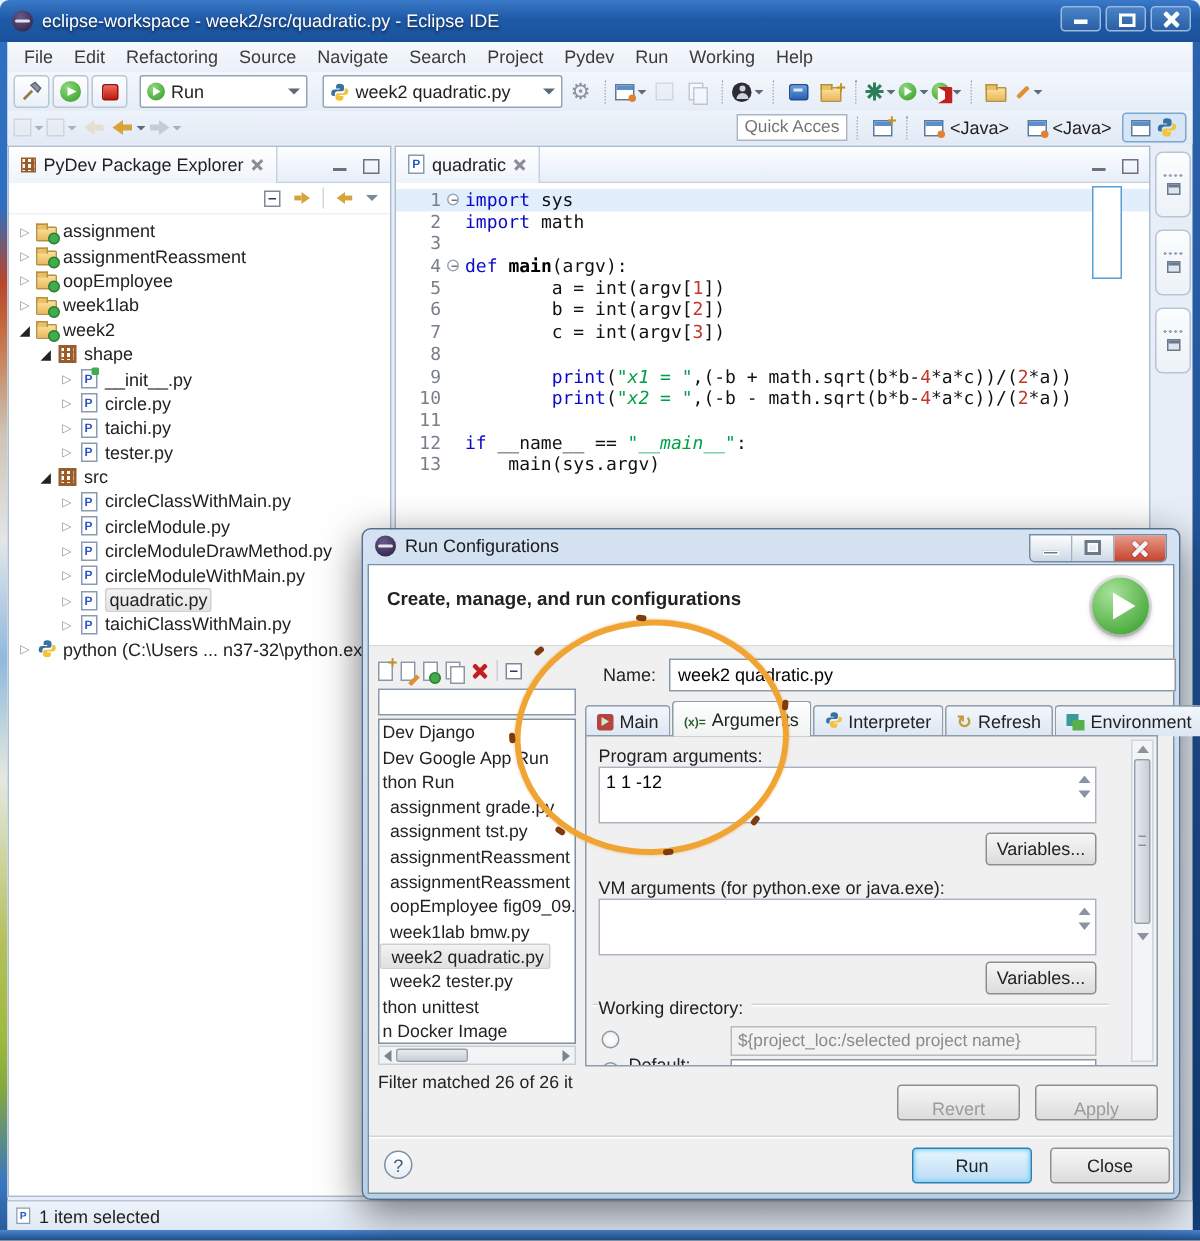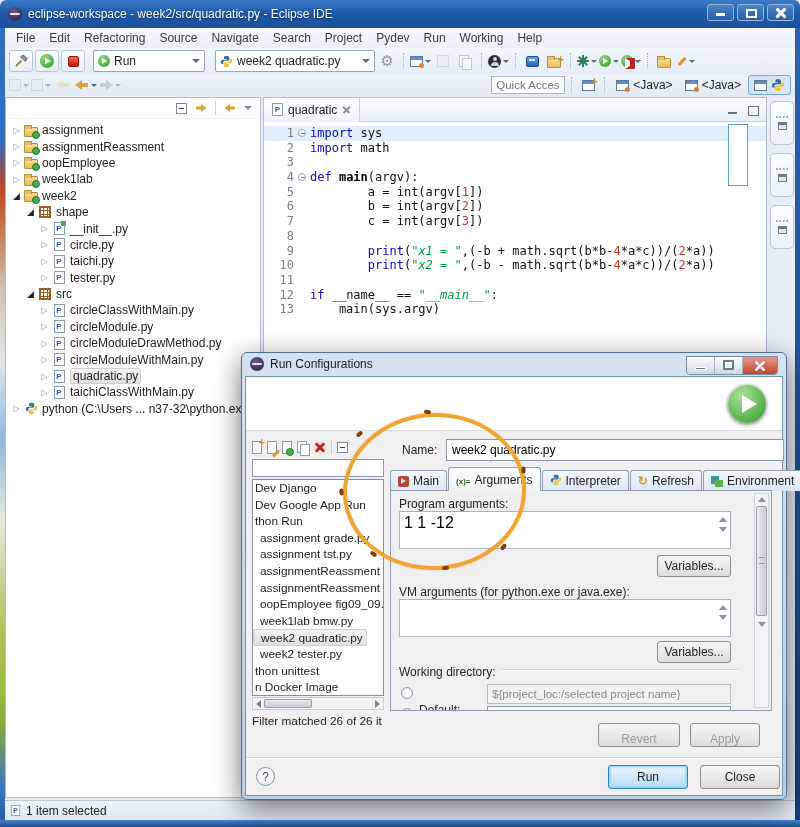--- a/index.html
+++ b/index.html
@@ -253,21 +253,21 @@
     border-top:3px solid transparent; border-bottom:3px solid transparent; }
   .ic-args::before { content:"(x)="; font-size:8px; color:#2a5c2a; font-weight:bold; }
   .ic-env { width:12px; height:12px; position:relative; }
   .ic-env::before { content:""; position:absolute; left:0; top:1px; width:8px; height:8px; background:#3a9a9a; }
   .ic-env::after { content:""; position:absolute; left:4px; top:5px; width:8px; height:7px; background:#57b04a; }
 
   #tab-panel { position:absolute; left:144px; top:113px; width:382px; height:221px; background:#f0f0f0;
     border:1px solid #8e9cac; overflow:hidden; }
   .flabel { position:absolute; left:8px; font-size:12px; }
   .farea { position:absolute; left:8px; width:332px; background:#fff; border:1px solid #aab4c0;
-    font-size:16px; padding:2px 14px 2px 4px; font-family:"Liberation Sans",sans-serif; resize:none; overflow:hidden; }
+    font-size:12px; padding:2px 14px 2px 4px; font-family:"Liberation Sans",sans-serif; resize:none; overflow:hidden; }
   .spin { position:absolute; width:11px; display:flex; flex-direction:column; gap:5px; align-items:center; }
   .sp-up { width:0;height:0;border-left:4px solid transparent;border-right:4px solid transparent;border-bottom:5px solid #8a94a0; }
   .sp-dn { width:0;height:0;border-left:4px solid transparent;border-right:4px solid transparent;border-top:5px solid #8a94a0; }
   .btn { background:linear-gradient(#f6f6f6,#ebebeb 45%,#dcdcdc); border:1px solid #8e8e8e; border-radius:3px;
     font-size:12px; font-family:"Liberation Sans",sans-serif; color:#222; display:flex; align-items:center; justify-content:center; }
   .btn.disabled { color:#9b9b9b;align-items:flex-end; }
   .btn.default { border:1px solid #2c7fb8; background:linear-gradient(#eef7fd,#d3eafa 45%,#bcdcf4);
     box-shadow:0 0 3px 1px #7ad1f5 inset; }
   .vars1 { position:absolute; left:266px; top:64px; width:74px; height:22px; }
   .vars2 { position:absolute; left:266px; top:150px; width:74px; height:22px; }
@@ -278,21 +278,21 @@
     border:1px solid #b4bcc4; color:#8a8a8a; font-size:11.5px; padding:0 4px; white-space:nowrap; overflow:hidden; line-height:18px; }
   #wd-other-row { position:absolute; left:8px; top:215px; width:332px; height:20px; }
   #wd-other-field { position:absolute; left:88px; top:0; width:244px; height:20px; background:#fff; border:1px solid #8a98a8; }
   #panel-vscroll { position:absolute; right:2px; top:2px; width:15px; height:215px; background:#f3f4f6;
     border:1px solid #cfd5dc; display:flex; flex-direction:column; align-items:center; }
   .vs-thumb { width:11px; height:110px; margin-top:4px; background:linear-gradient(90deg,#e8ebef,#c9ced6);
     border:1px solid #96a0ae; border-radius:2px; position:relative; }
   .vs-thumb::after { content:""; position:absolute; left:2px; top:50px; width:5px; height:5px;
     border-top:1px solid #8a94a0; border-bottom:1px solid #8a94a0; }
   #revert-btn { position:absolute; left:352px; top:346px; width:82px; height:24px; }
-  #apply-btn  { position:absolute; left:444px; top:346px; width:70px; height:24px; }
+  #apply-btn  { position:absolute; left:444px; top:346px; width:82px; height:24px; }
   #dlg-botsep { position:absolute; left:0; top:380px; width:536px; height:1px; background:#d4d4d4; box-shadow:0 1px 0 #fff; }
   #help-btn { position:absolute; left:10px; top:390px; width:19px; height:19px; border:1px solid #7a92a8;
     border-radius:50%; color:#3a5a7a; font-size:12px; display:flex; align-items:center; justify-content:center;
     background:linear-gradient(#fff,#e8eef4); }
   #run-btn   { position:absolute; left:362px; top:388px; width:80px; height:24px; }
   #close-btn { position:absolute; left:454px; top:388px; width:80px; height:24px; }
 
   
   #annotation { left:343px; top:413px; width:183px; height:157px; border:4.5px solid #f0a434;
     border-radius:50%; z-index:30; transform:rotate(-3deg); box-shadow:0 0 2px rgba(224,140,30,.5); }
@@ -451,20 +451,31 @@
     <div class="pbtn pressed" style="margin-right:4px">
       <span class="ic-window"></span>
       <svg width="14" height="14" viewBox="0 0 16 16">
           <path fill="#3771a2" d="M7.9 1C5.6 1 5 2 5 3.2V5h3v.8H3.7C2.2 5.8 1 6.6 1 8.9 1 10.4 1.6 11 2.7 11H4V9.3C4 8 5 7.2 6.2 7.2h3.4c1 0 1.9-.8 1.9-1.9V3.2C11.5 2 10.3 1 7.9 1z"></path>
           <path fill="#f2c43d" d="M8.1 15c2.3 0 2.9-1 2.9-2.2V11H8v-.8h4.3c1.5 0 2.7-.8 2.7-3.1 0-1.5-.6-2.1-1.7-2.1H12v1.7c0 1.3-1 2.1-2.2 2.1H6.4c-1 0-1.9.8-1.9 1.9v2.1C4.5 14 5.7 15 8.1 15z"></path>
         </svg>
     </div>
   </div>
 
   <div id="explorer" class="abs panel">
+    <div class="panel-head">
+      <div class="ptab">
+        <span class="ic-pkg" style="width:10px;height:10px;border-width:1.5px"></span>
+        <span>PyDev Package Explorer</span>
+        <span class="tab-close"></span>
+      </div>
+      <div class="head-ctrl">
+        <span class="mm min"></span>
+        <span class="mm max"></span>
+      </div>
+    </div>
     <div class="view-toolbar">
       <span class="ic-colall"></span>
       <span class="arrow-gold" style="transform:scale(.8) rotate(180deg)"></span>
       <span style="width:0;height:14px;border-left:1px solid #d0d8e2"></span>
       <span class="arrow-gold" style="transform:scale(.8)"></span>
       <span class="vt-caret"></span>
     </div>
     <div id="tree">
         <div class="trow" style="padding-left: 4px;">
           <span class="arr">▷</span>
@@ -658,20 +669,21 @@
           <span class="g-min2"></span>
         </div>
       <div class="dbtn">
           <span class="g-max2"></span>
         </div>
       <div class="dbtn close"><span class="g-x2"></span></div>
     </div>
 
     <div id="dlg">
       <div id="dlg-header">
+        <span class="htext">Create, manage, and run configurations</span>
         <span class="bigplay"></span>
       </div>
 
       <div id="dlg-lt-toolbar">
         <span class="ic-page badge-plus"></span>
         <span class="ic-page badge-pencil"></span>
         <span class="ic-page badge-green"></span>
         <span class="ic-copy"></span>
         <span class="ic-x"></span>
         <span style="width:0;height:14px;border-left:1px solid #c8d0da"></span>

